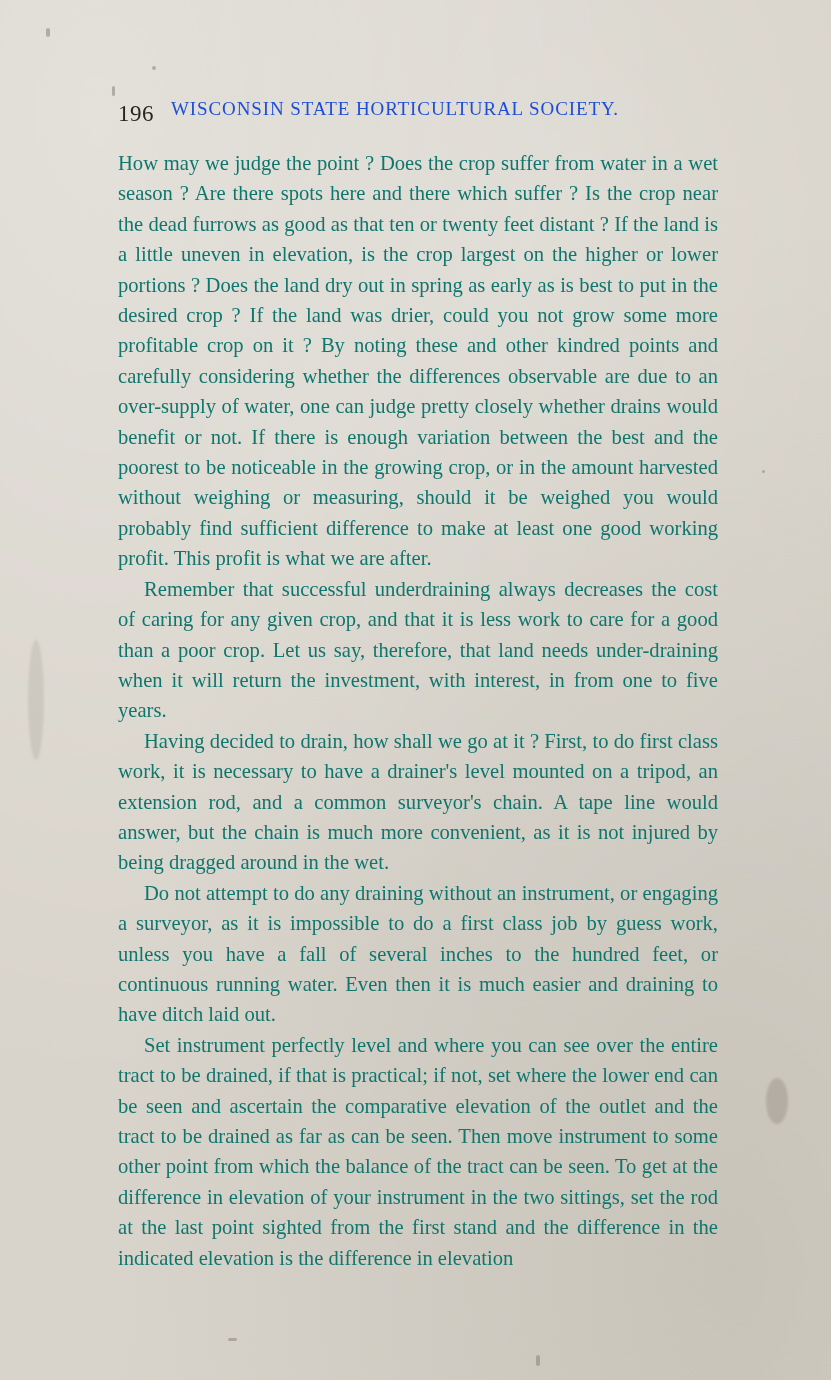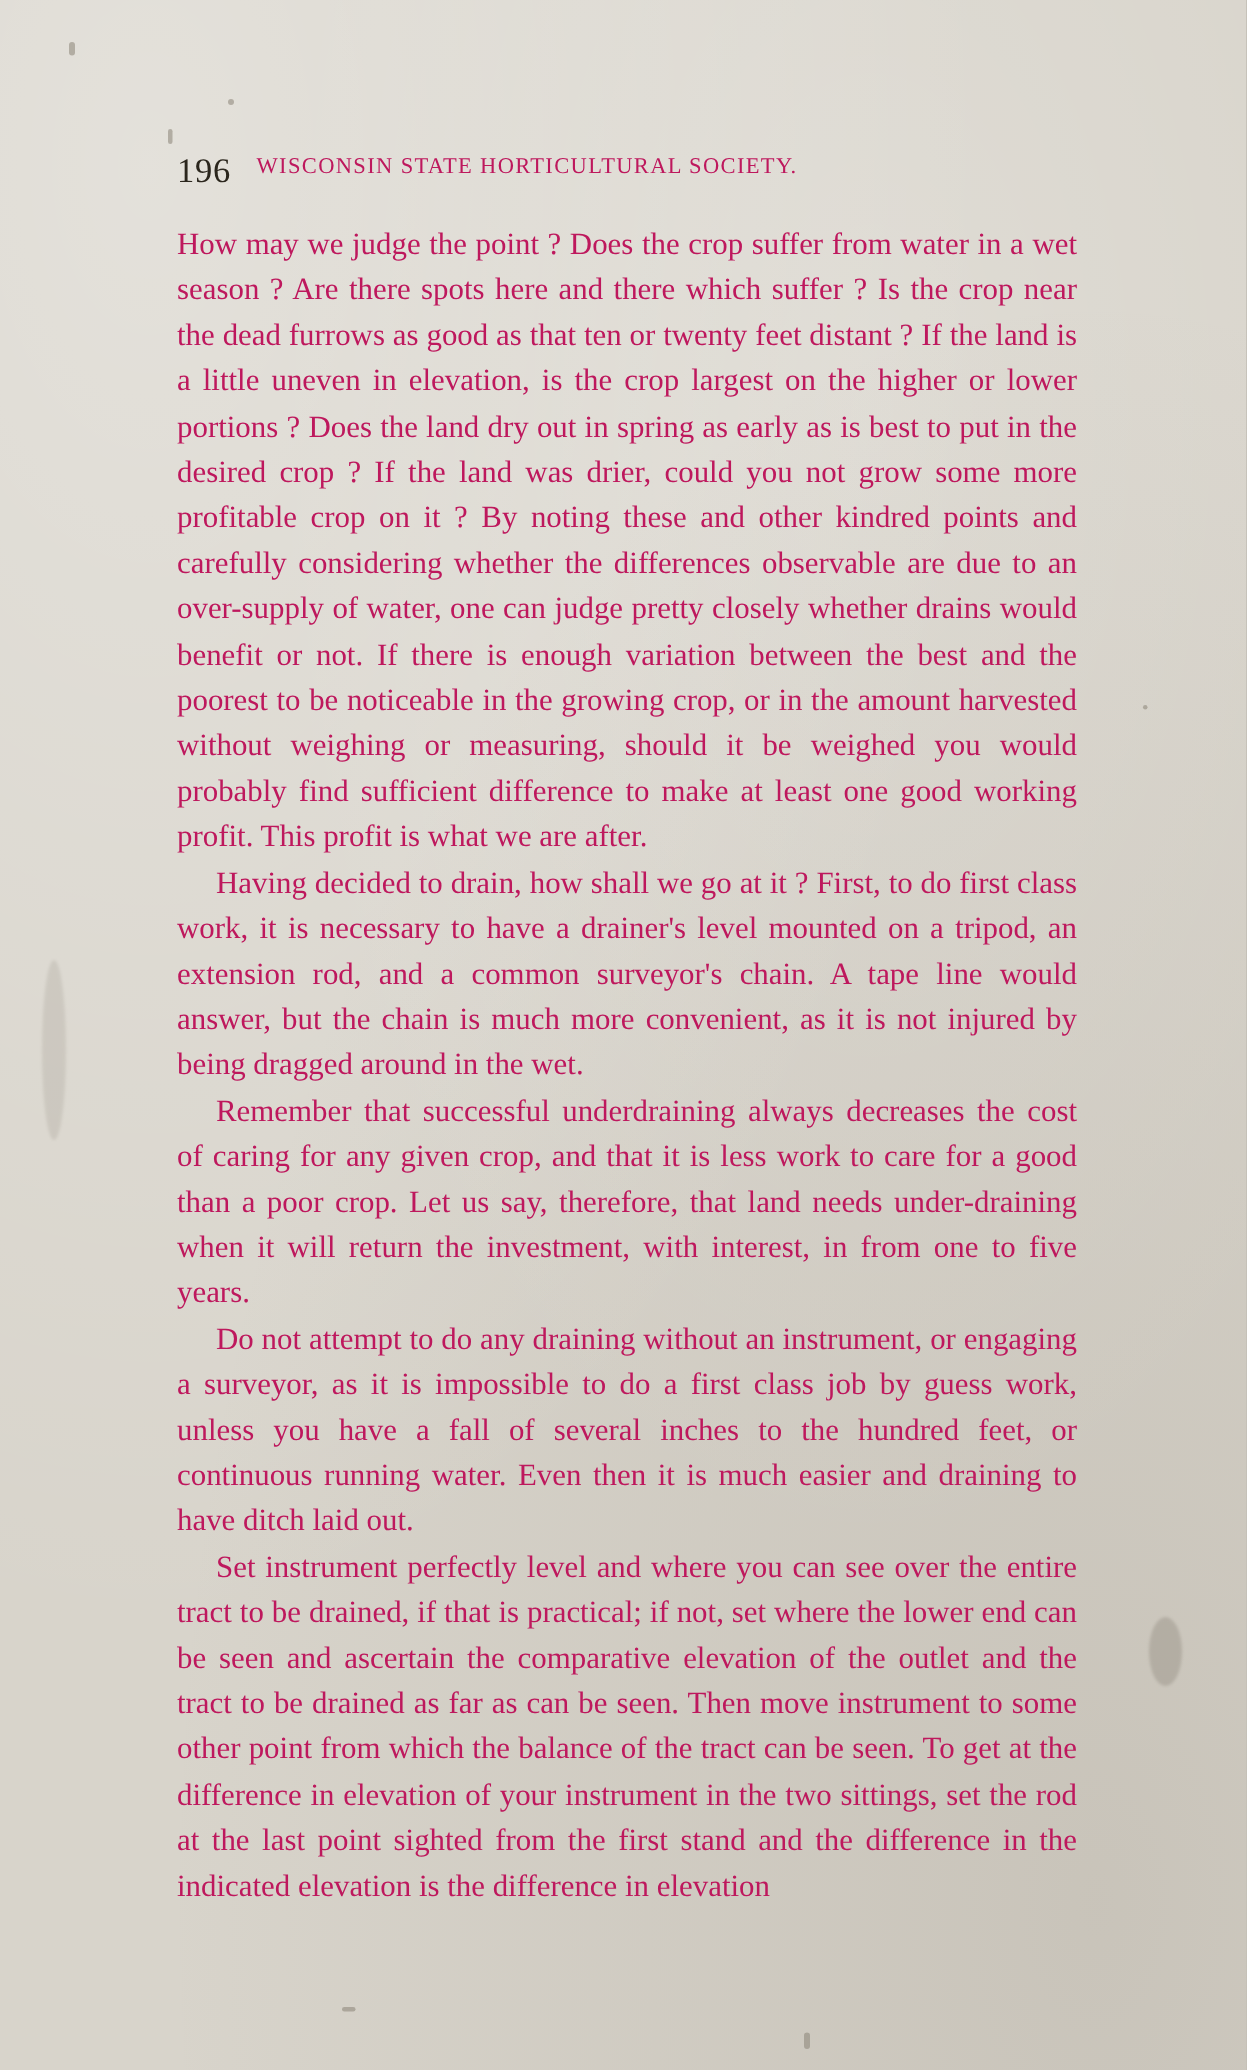--- a/index.html
+++ b/index.html
@@ -42,34 +42,34 @@
   }
   .folio {
     font-size: 23px;
     letter-spacing: 0.5px;
     color: #2b261d;
     margin-right: 17px;
     position: relative;
     top: 6px;
   }
   .running-head {
-    font-size: 15px;
+    font-size: 19px;
     letter-spacing: 0.9px;
-    color: #be185d;
+    color: #1d4ed8;
     font-variant: small-caps;
     text-transform: uppercase;
   }
   .body-text {
     position: absolute;
     top: 148px;
     left: 118px;
     width: 600px;
     font-size: 20.6px;
     line-height: 30.4px;
-    color: #be185d;
+    color: #0f766e;
     text-align: justify;
   }
   .body-text p {
     margin: 0 0 0 0;
     text-indent: 0;
   }
   .body-text p.indent {
     text-indent: 26px;
   }
   .body-text p + p {
@@ -97,22 +97,22 @@
 <div class="page">
   <div class="content">
 
     <div class="header">
       <div class="folio">196</div>
       <div class="running-head">WISCONSIN STATE HORTICULTURAL SOCIETY.</div>
     </div>
 
     <div class="body-text">
       <p>How may we judge the point ?   Does the crop suffer from water in a wet season ?   Are there spots here and there which suffer ? Is the crop near the dead furrows as good as that ten or twenty feet distant ?   If the land is a little uneven in elevation, is the crop largest on the higher or lower portions ?   Does the land dry out in spring as early as is best to put in the desired crop ?   If the land was drier, could you not grow some more profitable crop on it ?   By noting these and other kindred points and carefully considering whether the differences observable are due to an over-supply of water, one can judge pretty closely whether drains would benefit or not.   If there is enough variation between the best and the poorest to be noticeable in the growing crop, or in the amount harvested without weighing or measuring, should it be weighed you would probably find sufficient difference to make at least one good working profit.   This profit is what we are after.</p>
+      <p class="indent">Remember that successful underdraining always decreases the cost of caring for any given crop, and that it is less work to care for a good than a poor crop.  Let us say, therefore, that land needs under-draining when it will return the investment, with interest, in from one to five years.</p>
       <p class="indent">Having decided to drain, how shall we go at it ?   First, to do first class work, it is necessary to have a drainer's level mounted on a tripod, an extension rod, and a common surveyor's chain.   A tape line would answer, but the chain is much more convenient, as it is not injured by being dragged around in the wet.</p>
-      <p class="indent">Remember that successful underdraining always decreases the cost of caring for any given crop, and that it is less work to care for a good than a poor crop.  Let us say, therefore, that land needs under-draining when it will return the investment, with interest, in from one to five years.</p>
       <p class="indent">Do not attempt to do any draining without an instrument, or engaging a surveyor, as it is impossible to do a first class job by guess work, unless you have a fall of several inches to the hundred feet, or continuous running water.   Even then it is much easier and draining to have ditch laid out.</p>
       <p class="indent">Set instrument perfectly level and where you can see over the entire tract to be drained, if that is practical; if not, set where the lower end can be seen and ascertain the comparative elevation of the outlet and the tract to be drained as far as can be seen.   Then move instrument to some other point from which the balance of the tract can be seen.   To get at the difference in elevation of your instrument in the two sittings, set the rod at the last point sighted from the first stand and the difference in the indicated elevation is the difference in elevation</p>
     </div>
 
     <div class="speck" style="left:46px;  top:28px;  width:4px; height:9px;  border-radius:2px;"></div>
     <div class="speck" style="left:112px; top:86px;  width:3px; height:10px; border-radius:2px;"></div>
     <div class="speck" style="left:152px; top:66px;  width:4px; height:4px;"></div>
     <div class="speck" style="left:536px; top:1355px; width:4px; height:11px; border-radius:2px;"></div>
     <div class="speck" style="left:228px; top:1338px; width:9px; height:3px; border-radius:2px;"></div>
     <div class="speck" style="left:762px; top:470px;  width:3px; height:3px;"></div>

